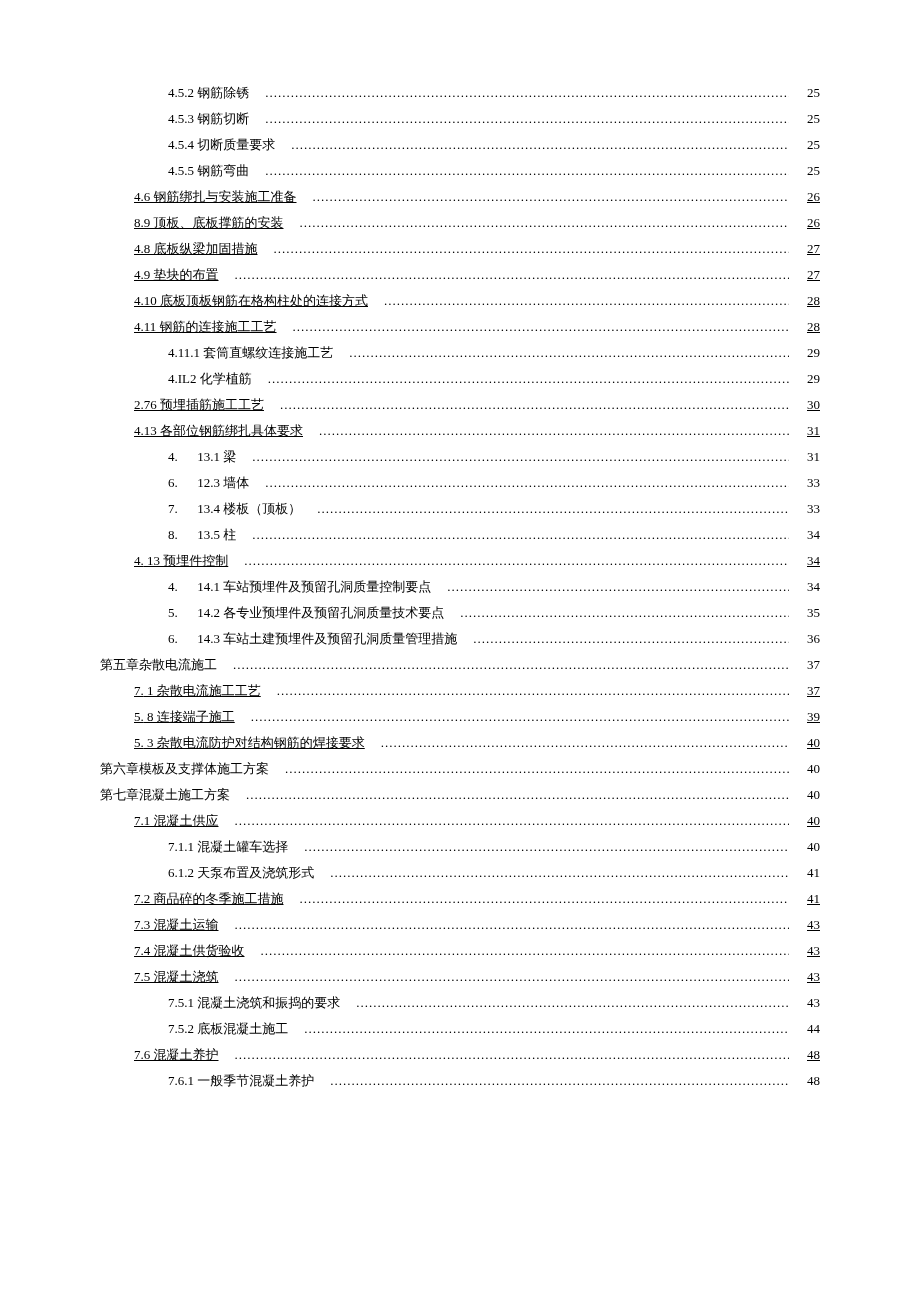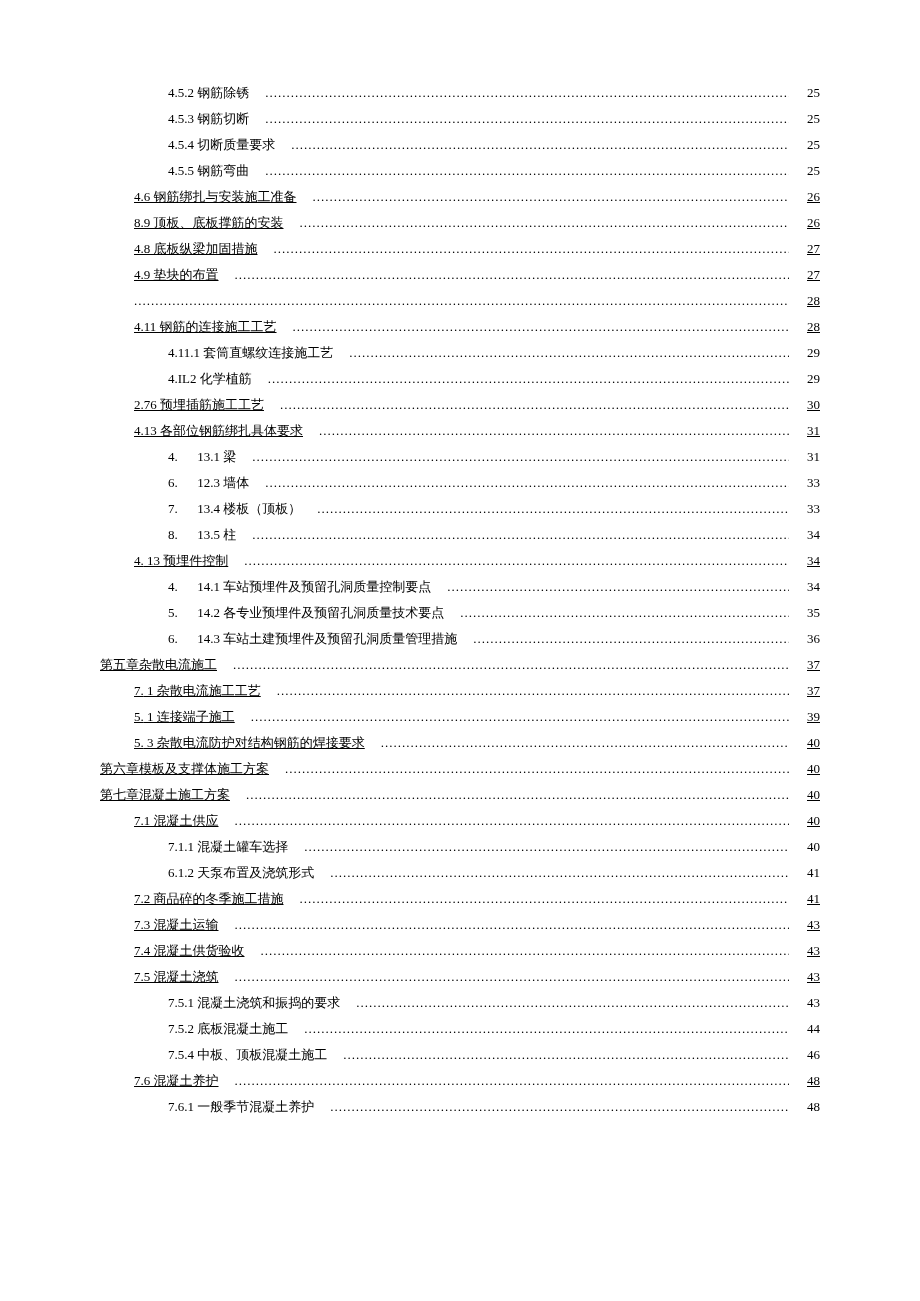--- a/index.html
+++ b/index.html
@@ -30,21 +30,21 @@
     color: #000;
   }
   .toc-dots::after {
     content: ".....................................................................................................................................................................................................";
     display: inline-block;
   }
   .toc-page {
     flex: 0 0 auto;
     padding-left: 2px;
   }
-  .lvl1 { padding-left: 0px; text-decoration: underline; }
+  .lvl1 { padding-left: 0px; }
   .lvl2 { padding-left: 34px; text-decoration: underline; }
   .lvl3 { padding-left: 68px; }
   .lvl3n { padding-left: 68px; }
   .lvl3n .num { display:inline-block; width: 26px; }
   .italic { font-style: italic; }
 </style>
 </head>
 <body>
 
 <div id="toc-container">
@@ -82,20 +82,21 @@
       <span class="toc-label">4.8 底板纵梁加固措施 </span>
       <span class="toc-dots"></span>
       <span class="toc-page"> 27</span>
     </div>
     <div class="toc-line lvl2">
       <span class="toc-label">4.9 垫块的布置 </span>
       <span class="toc-dots"></span>
       <span class="toc-page"> 27</span>
     </div>
     <div class="toc-line lvl2">
+      <span class="toc-label">4.10 底板顶板钢筋在格构柱处的连接方式 </span>
       <span class="toc-dots"></span>
       <span class="toc-page"> 28</span>
     </div>
     <div class="toc-line lvl2">
       <span class="toc-label">4.11 钢筋的连接施工工艺 </span>
       <span class="toc-dots"></span>
       <span class="toc-page"> 28</span>
     </div>
     <div class="toc-line lvl3">
       <span class="toc-label">4.11.1 套筒直螺纹连接施工艺 </span>
@@ -161,21 +162,21 @@
       <span class="toc-label">第五章杂散电流施工 </span>
       <span class="toc-dots"></span>
       <span class="toc-page"> 37</span>
     </div>
     <div class="toc-line lvl2">
       <span class="toc-label"><span class="num">7.</span><span> 1 杂散电流施工工艺 </span></span>
       <span class="toc-dots"></span>
       <span class="toc-page"> 37</span>
     </div>
     <div class="toc-line lvl2">
-      <span class="toc-label"><span class="num">5.</span><span> 1 连接端子施工 </span></span>
+      <span class="toc-label"><span class="num">5.</span><span> 8 连接端子施工 </span></span>
       <span class="toc-dots"></span>
       <span class="toc-page"> 39</span>
     </div>
     <div class="toc-line lvl2">
       <span class="toc-label"><span class="num">5.</span><span> 3 杂散电流防护对结构钢筋的焊接要求 </span></span>
       <span class="toc-dots"></span>
       <span class="toc-page"> 40</span>
     </div>
     <div class="toc-line lvl1">
       <span class="toc-label">第六章模板及支撑体施工方案 </span>
@@ -224,25 +225,20 @@
     </div>
     <div class="toc-line lvl3">
       <span class="toc-label">7.5.1 混凝土浇筑和振捣的要求 </span>
       <span class="toc-dots"></span>
       <span class="toc-page"> 43</span>
     </div>
     <div class="toc-line lvl3">
       <span class="toc-label">7.5.2 底板混凝土施工 </span>
       <span class="toc-dots"></span>
       <span class="toc-page"> 44</span>
-    </div>
-    <div class="toc-line lvl3">
-      <span class="toc-label">7.5.4 中板、顶板混凝土施工 </span>
-      <span class="toc-dots"></span>
-      <span class="toc-page"> 46</span>
     </div>
     <div class="toc-line lvl2">
       <span class="toc-label">7.6 混凝土养护 </span>
       <span class="toc-dots"></span>
       <span class="toc-page"> 48</span>
     </div>
     <div class="toc-line lvl3">
       <span class="toc-label">7.6.1 一般季节混凝土养护 </span>
       <span class="toc-dots"></span>
       <span class="toc-page"> 48</span>

